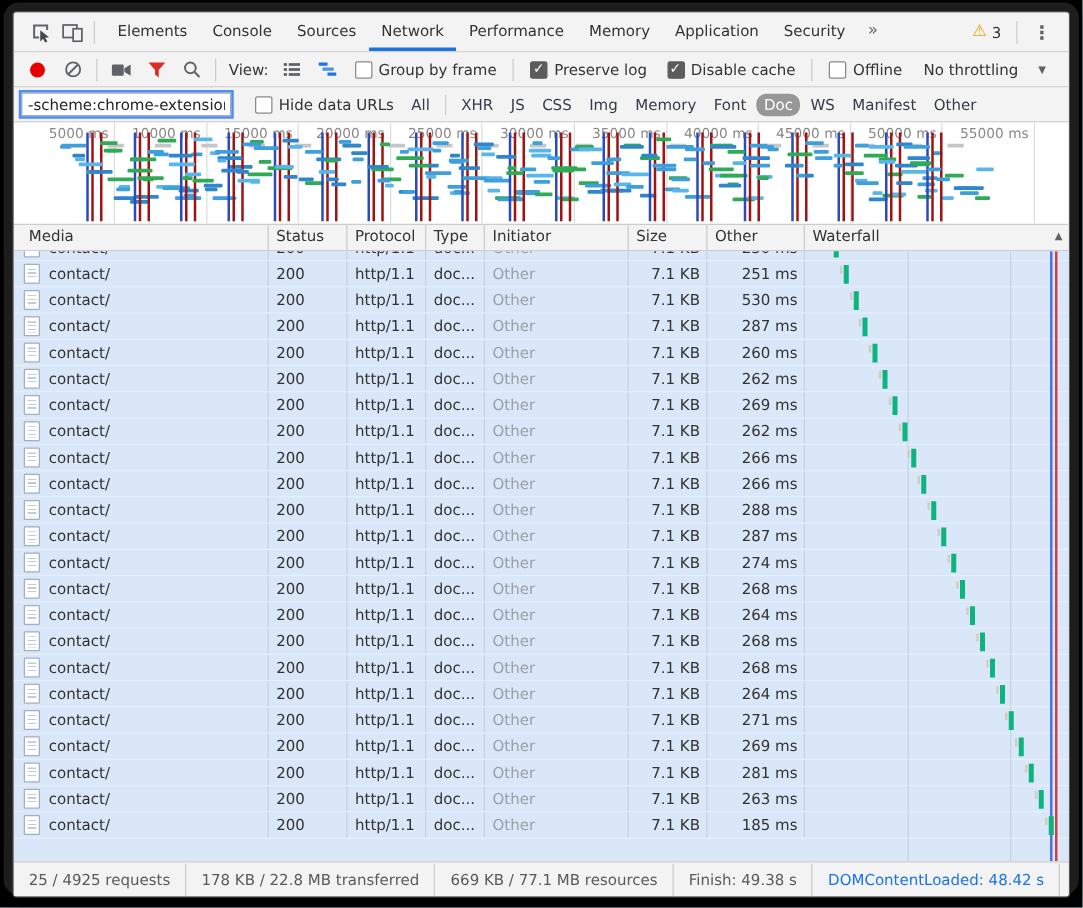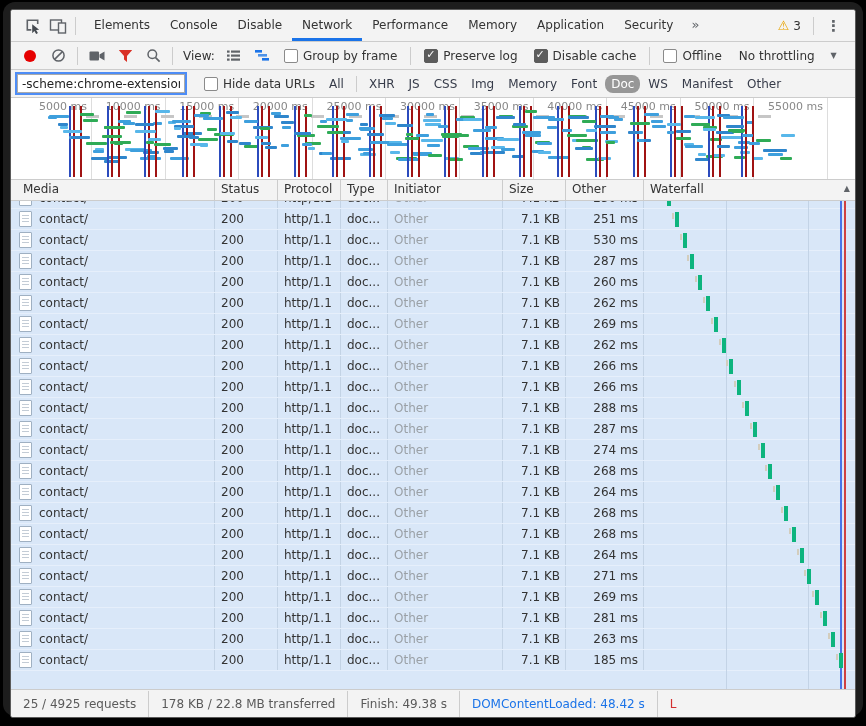--- a/index.html
+++ b/index.html
@@ -119,21 +119,21 @@
         <svg width="18" height="16" viewBox="0 0 18 16">
           <rect x="1.5" y="2" width="11" height="10" fill="none" stroke="#5f6368" stroke-width="1.4"></rect>
           <rect x="9.5" y="5" width="7" height="10" fill="#f3f3f3" stroke="#5f6368" stroke-width="1.4"></rect>
         </svg>
       </span>
       <span class="vdiv"></span>
     </div>
     <div class="tabs">
         <span class="tab">Elements</span>
         <span class="tab">Console</span>
-        <span class="tab">Disable</span>
+        <span class="tab">Sources</span>
         <span class="tab active">Network</span>
         <span class="tab">Performance</span>
         <span class="tab">Memory</span>
         <span class="tab">Application</span>
         <span class="tab">Security</span>
       </div>
     <span class="tab-overflow">»</span>
     <div class="tb-spacer"></div>
     <div class="tb-right">
       <span class="warn">
@@ -920,18 +920,19 @@
         <div class="wf-grid" style="left: 715px;"></div>
         <div class="wf-grid" style="left: 797px;"></div>
         <div class="wf-dcl" style="left: 829px;"></div>
         <div class="wf-load" style="left: 833px;"></div>
       </div>
   </div>
 
   <div class="summary">
     <span class="sum-item">25 / 4925 requests</span>
     <span class="sum-item">178 KB / 22.8 MB transferred</span>
+    <span class="sum-item">669 KB / 77.1 MB resources</span>
     <span class="sum-item">Finish: 49.38 s</span>
     <span class="sum-item blue">DOMContentLoaded: 48.42 s</span>
     <span class="sum-item red">L</span>
   </div>
 
 </div>
 
 </body></html>

